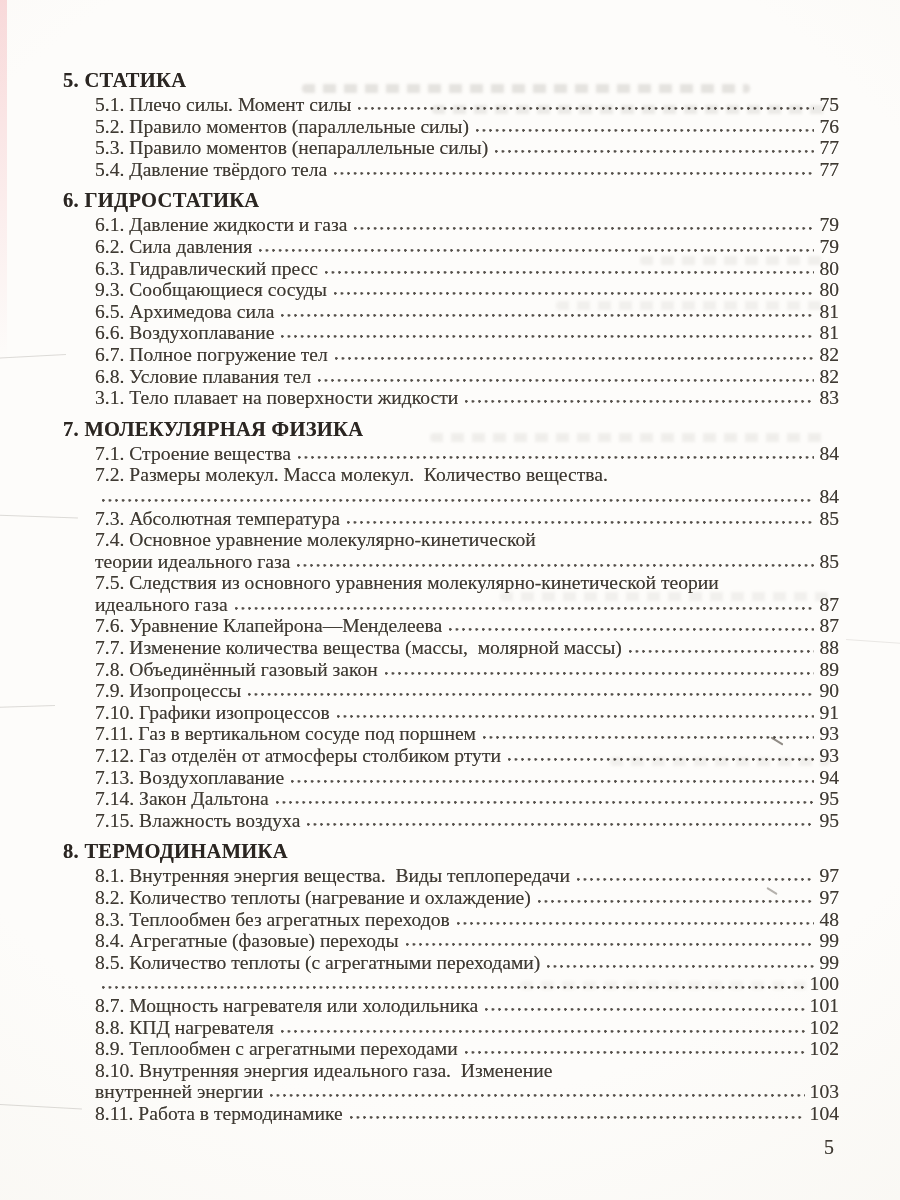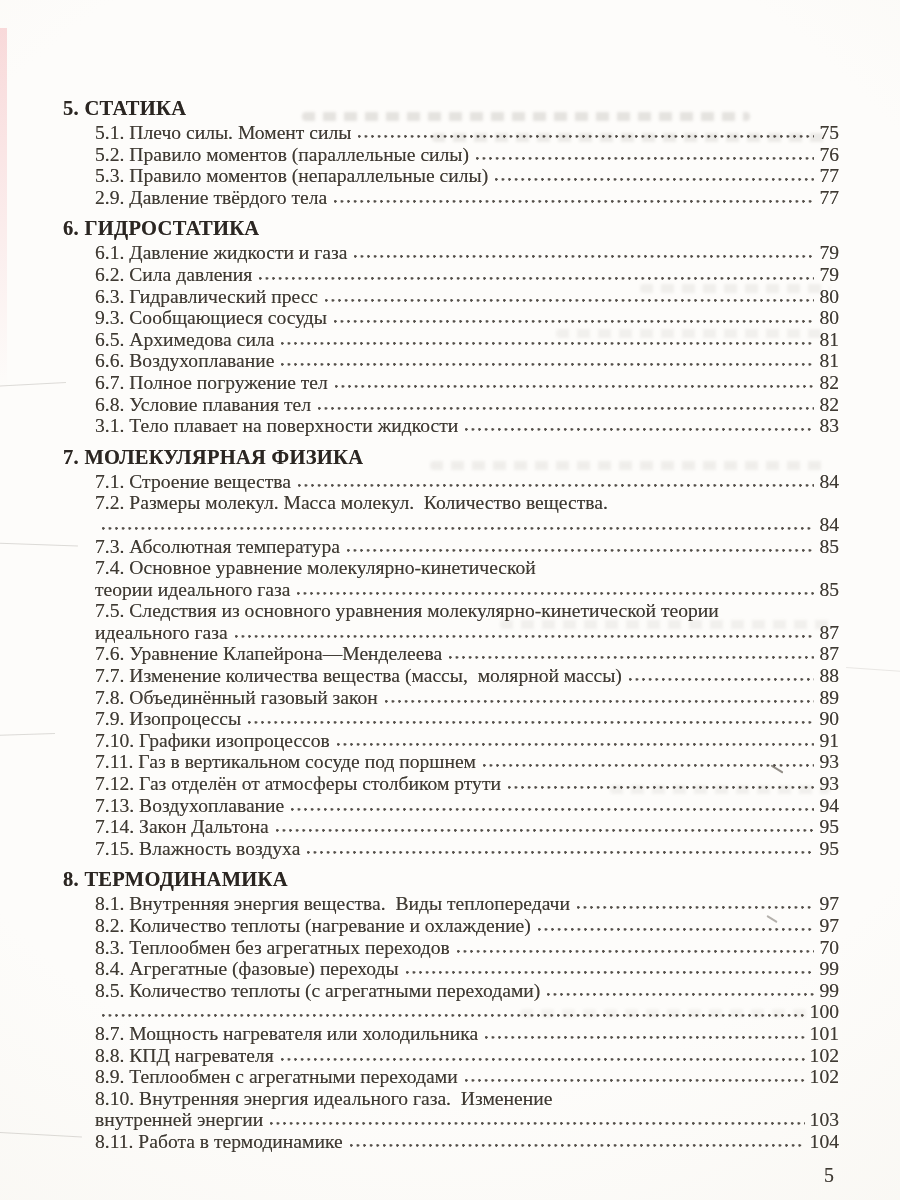--- a/index.html
+++ b/index.html
@@ -11,21 +11,21 @@
   *{box-sizing:border-box;}
   html,body{margin:0;padding:0;}
   body{
     width:900px;height:1200px;position:relative;overflow:hidden;
     background:
       radial-gradient(ellipse 120% 90% at 48% 42%, #fdfcfa 55%, #f6f4ee 100%),
       var(--bg);
     font-family:"Liberation Serif","DejaVu Serif",serif;
     color:var(--ink);
   }
-  .page{position:absolute;inset:0;margin-top:28px;}
+  .page{position:absolute;inset:0;}
   
   .artifact{position:absolute;pointer-events:none;}
   .edge-tint{
     left:0;top:0;width:7px;height:360px;
     background:linear-gradient(180deg, rgba(246,199,201,.65), rgba(246,199,201,0));
   }
   .ghost{
     height:9px;border-radius:4px;filter:blur(1.4px);
     background:repeating-linear-gradient(90deg, rgba(139,133,124,.5) 0 13px, rgba(139,133,124,0) 13px 21px);
   }
@@ -120,21 +120,21 @@
   <div class="entry">
     <div class="row">
       <span class="t">5.3. Правило моментов (непараллельные силы)</span>
       <span class="leader"></span>
       <span class="pg">77</span>
     </div>
   </div>
 
   <div class="entry">
     <div class="row">
-      <span class="t">2.9. Давление твёрдого тела</span>
+      <span class="t">5.4. Давление твёрдого тела</span>
       <span class="leader"></span>
       <span class="pg">77</span>
     </div>
   </div>
 </div>
   </section>
 
   <section class="section">
     <h2 class="section-title">6. ГИДРОСТАТИКА</h2>
     <div class="items">
@@ -355,21 +355,21 @@
       <span class="t">8.2. Количество теплоты (нагревание и охлаждение)</span>
       <span class="leader"></span>
       <span class="pg">97</span>
     </div>
   </div>
 
   <div class="entry">
     <div class="row">
       <span class="t">8.3. Теплообмен без агрегатных переходов</span>
       <span class="leader"></span>
-      <span class="pg">70</span>
+      <span class="pg">48</span>
     </div>
   </div>
 
   <div class="entry">
     <div class="row">
       <span class="t">8.4. Агрегатные (фазовые) переходы</span>
       <span class="leader"></span>
       <span class="pg">99</span>
     </div>
   </div>

